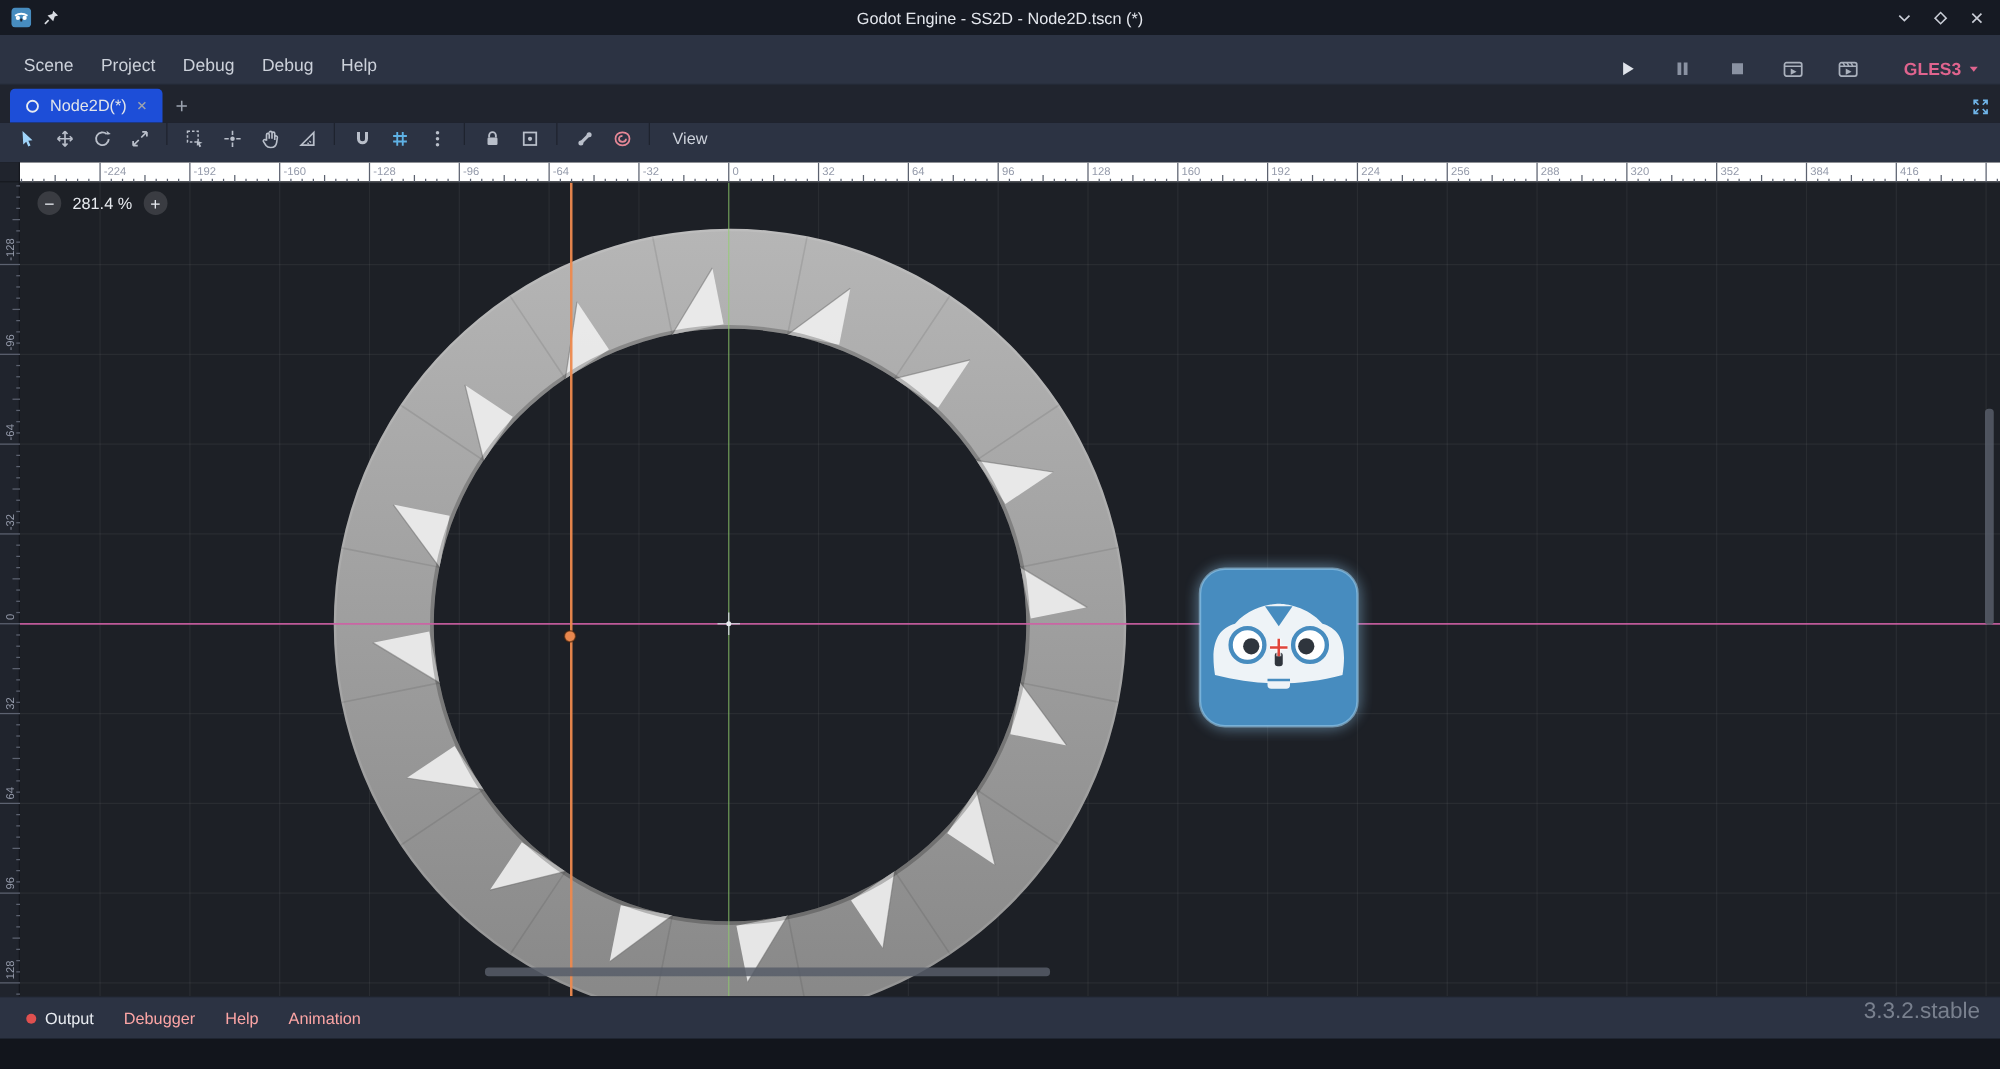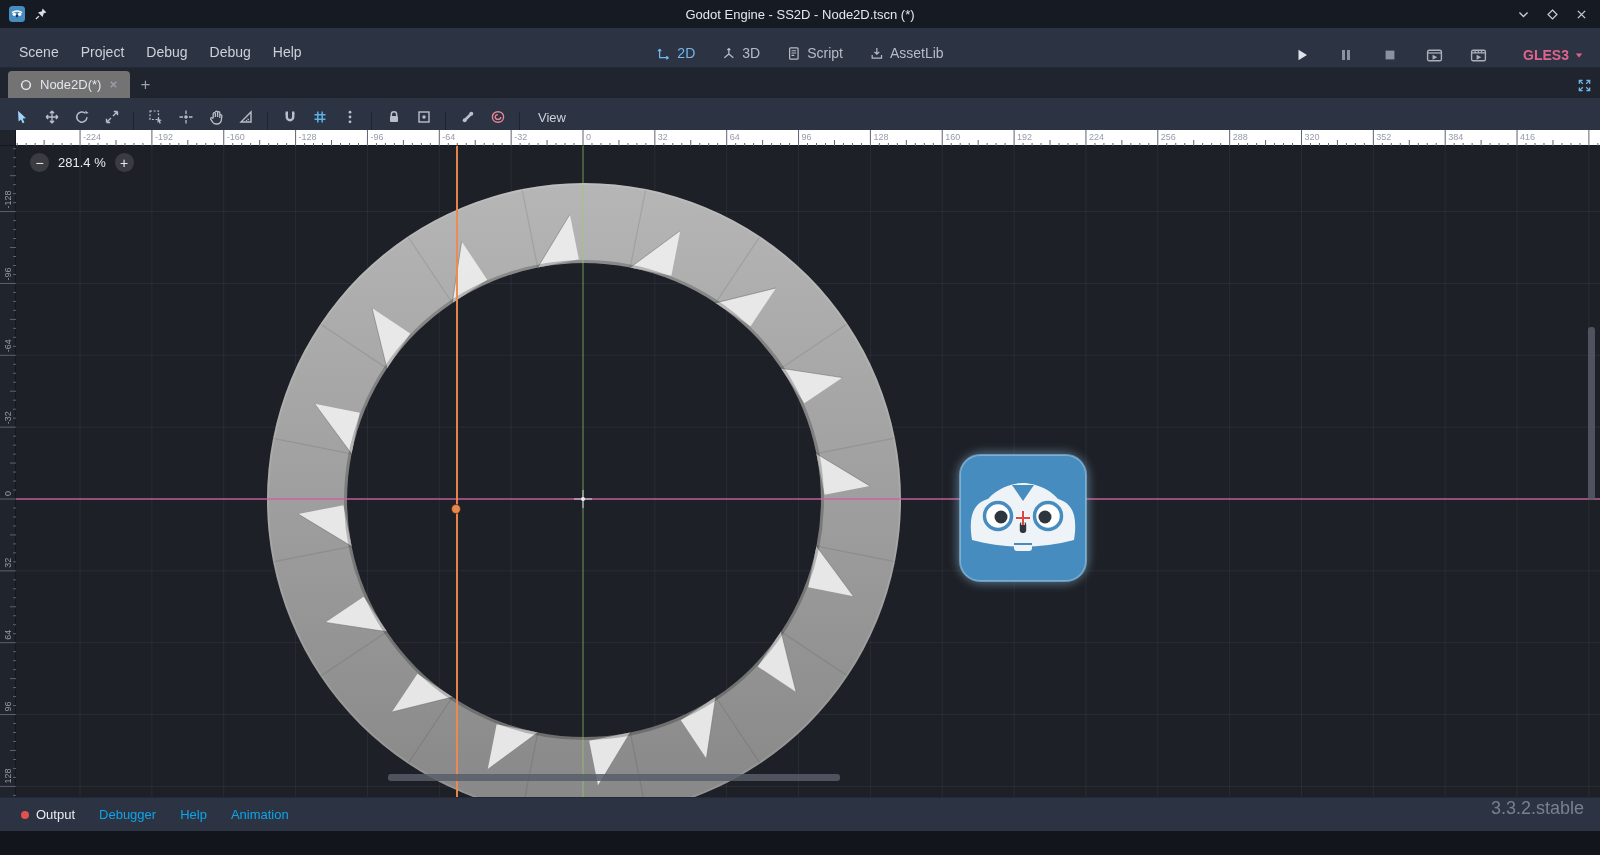--- a/index.html
+++ b/index.html
@@ -20,26 +20,26 @@
   .menu-item{padding:7px 11px;color:#ccd1da;font-size:14px;border-radius:3px;cursor:default}
   .ctx-group{position:absolute;left:50%;transform:translateX(-50%);display:flex;align-items:center;gap:4px}
   .ctx-item{display:flex;align-items:center;gap:6px;color:#b6bcc7;font-size:14px;padding:6px 11px;border-radius:3px}
   .ctx-item.active{color:#72b7ec}
   .run-group{margin-left:auto;display:flex;align-items:center;gap:18px}
   .run-btn{width:26px;height:24px;display:flex;align-items:center;justify-content:center}
   .renderer-select{display:flex;align-items:center;gap:5px;color:#e0648e;font-weight:bold;font-size:14px;padding:4px 8px;margin-left:6px}
 
   
   .tabbar{flex:0 0 30px;background:#20242e;display:flex;align-items:flex-end;padding:0 8px;position:relative}
-  .scene-tab{height:27px;background:#737373;border-radius:4px 4px 0 0;display:flex;align-items:center;gap:7px;padding:0 11px;color:#e2e5eb;font-size:13px}
+  .scene-tab{height:27px;background:#1d4ed8;border-radius:4px 4px 0 0;display:flex;align-items:center;gap:7px;padding:0 11px;color:#e2e5eb;font-size:13px}
   .tab-add{width:26px;height:26px;display:flex;align-items:center;justify-content:center;color:#9aa1ae;font-size:17px;margin-left:2px}
   .df-btn{margin-left:auto;margin-bottom:5px;color:#6fb4e8}
 
   
-  .toolbar{flex:0 0 32px;background:#2c3343;display:flex;align-items:flex-end;padding:0 7px;gap:1px}
+  .toolbar{flex:0 0 32px;background:#2c3343;display:flex;align-items:flex-start;padding:0 7px;gap:1px}
   .tool-btn{width:29px;height:26px;display:flex;align-items:center;justify-content:center;color:#b9bfca;border-radius:3px}
   .tool-btn.active{color:#9fd4fa}
   .tool-btn.snap-on{color:#5fb2e5}
   .tool-btn.plugin{color:#e58796}
   .tool-sep{width:1px;height:18px;background:#1e232e;margin:0 6px}
   .view-menu{color:#ccd1da;font-size:13px;padding:5px 11px}
 
   
   .workspace{flex:1 1 auto;position:relative;background:#1d2026}
   .corner{position:absolute;left:0;top:0;width:16px;height:16px;background:#20242d;border-right:1px solid #14171e;border-bottom:1px solid #14171e}
@@ -50,21 +50,21 @@
   .sprite{position:absolute}
 
   .zoom-widget{position:absolute;left:14px;top:7px;display:flex;align-items:center;gap:9px;color:#e6e9ee;font-size:13px;z-index:5}
   .zoom-btn{width:19px;height:19px;border-radius:50%;background:rgba(255,255,255,0.13);color:#e6e9ee;display:flex;align-items:center;justify-content:center;font-size:14px;line-height:1}
 
   .hscroll{position:absolute;left:372px;top:628px;width:452px;height:7px;border-radius:3px;background:#575d68;opacity:.85;z-index:4}
   .vscroll{position:absolute;right:5px;top:181px;width:7px;height:173px;border-radius:3px;background:#575d68;opacity:.85;z-index:4}
 
   
   .bottombar{flex:0 0 34px;background:#2c3343;border-top:1px solid #232936;display:flex;padding:0 10px;gap:2px}
-  .panel-btn{display:flex;align-items:center;gap:7px;color:#0ea5e9;font-size:13px;padding:6px 11px;border-radius:3px}
+  .panel-btn{display:flex;align-items:center;gap:7px;color:#fca5a5;font-size:13px;padding:6px 11px;border-radius:3px}
   .panel-btn.active{color:#e9ecf1}
   .dot{width:8px;height:8px;border-radius:50%;background:#e0504f}
   .version{margin-left:auto;color:#79808e;font-size:18px;padding-right:6px}
   .footer{flex:0 0 24px;background:#12151c}
 </style>
 </head>
 <body>
 
 <div id="app">
 
@@ -96,47 +96,20 @@
     </div>
   </div>
 
   <div class="menubar">
     <div class="menu-item">Scene</div>
     <div class="menu-item">Project</div>
     <div class="menu-item">Debug</div>
     <div class="menu-item">Debug</div>
     <div class="menu-item">Help</div>
 
-    <div class="ctx-group">
-      <div class="ctx-item active">
-        <svg width="15" height="15" viewBox="0 0 16 16">
-            <path d="M3.5 3.2 V12.5 H13 M3.5 3.2 l-1.7 2.4 M3.5 3.2 l1.7 2.4 M13 12.5 l-2.4-1.7 M13 12.5 l-2.4 1.7" fill="none" stroke="currentColor" stroke-width="1.3"></path>
-          </svg>
-        <span>2D</span>
-      </div>
-      <div class="ctx-item">
-        <svg width="15" height="15" viewBox="0 0 16 16">
-            <path d="M8 8.5 V2.5 M8 8.5 L3.2 12.6 M8 8.5 L12.8 12.6 M8 2.5 l-1.5 2 M8 2.5 l1.5 2" fill="none" stroke="currentColor" stroke-width="1.3"></path>
-          </svg>
-        <span>3D</span>
-      </div>
-      <div class="ctx-item">
-        <svg width="15" height="15" viewBox="0 0 16 16">
-            <rect x="3.5" y="2" width="9" height="12" rx="1" fill="none" stroke="currentColor" stroke-width="1.3"></rect>
-            <path d="M5.5 5 h5 M5.5 7.5 h5 M5.5 10 h3" stroke="currentColor" stroke-width="1.2"></path>
-          </svg>
-        <span>Script</span>
-      </div>
-      <div class="ctx-item">
-        <svg width="15" height="15" viewBox="0 0 16 16">
-            <path d="M8 2 V8.6 M5.4 6.2 L8 8.8 L10.6 6.2 M3 9.5 V13 H13 V9.5" fill="none" stroke="currentColor" stroke-width="1.3"></path>
-          </svg>
-        <span>AssetLib</span>
-      </div>
-    </div>
 
     <div class="run-group">
       <div class="run-btn">
         <svg width="16" height="16" viewBox="0 0 16 16">
             <path d="M4.5 2.8 L13 8 L4.5 13.2 Z" fill="#dfe3ea"></path>
           </svg>
       </div>
       <div class="run-btn">
         <svg width="16" height="16" viewBox="0 0 16 16">
             <rect x="4" y="3" width="3" height="10" fill="#8a92a2"></rect>

